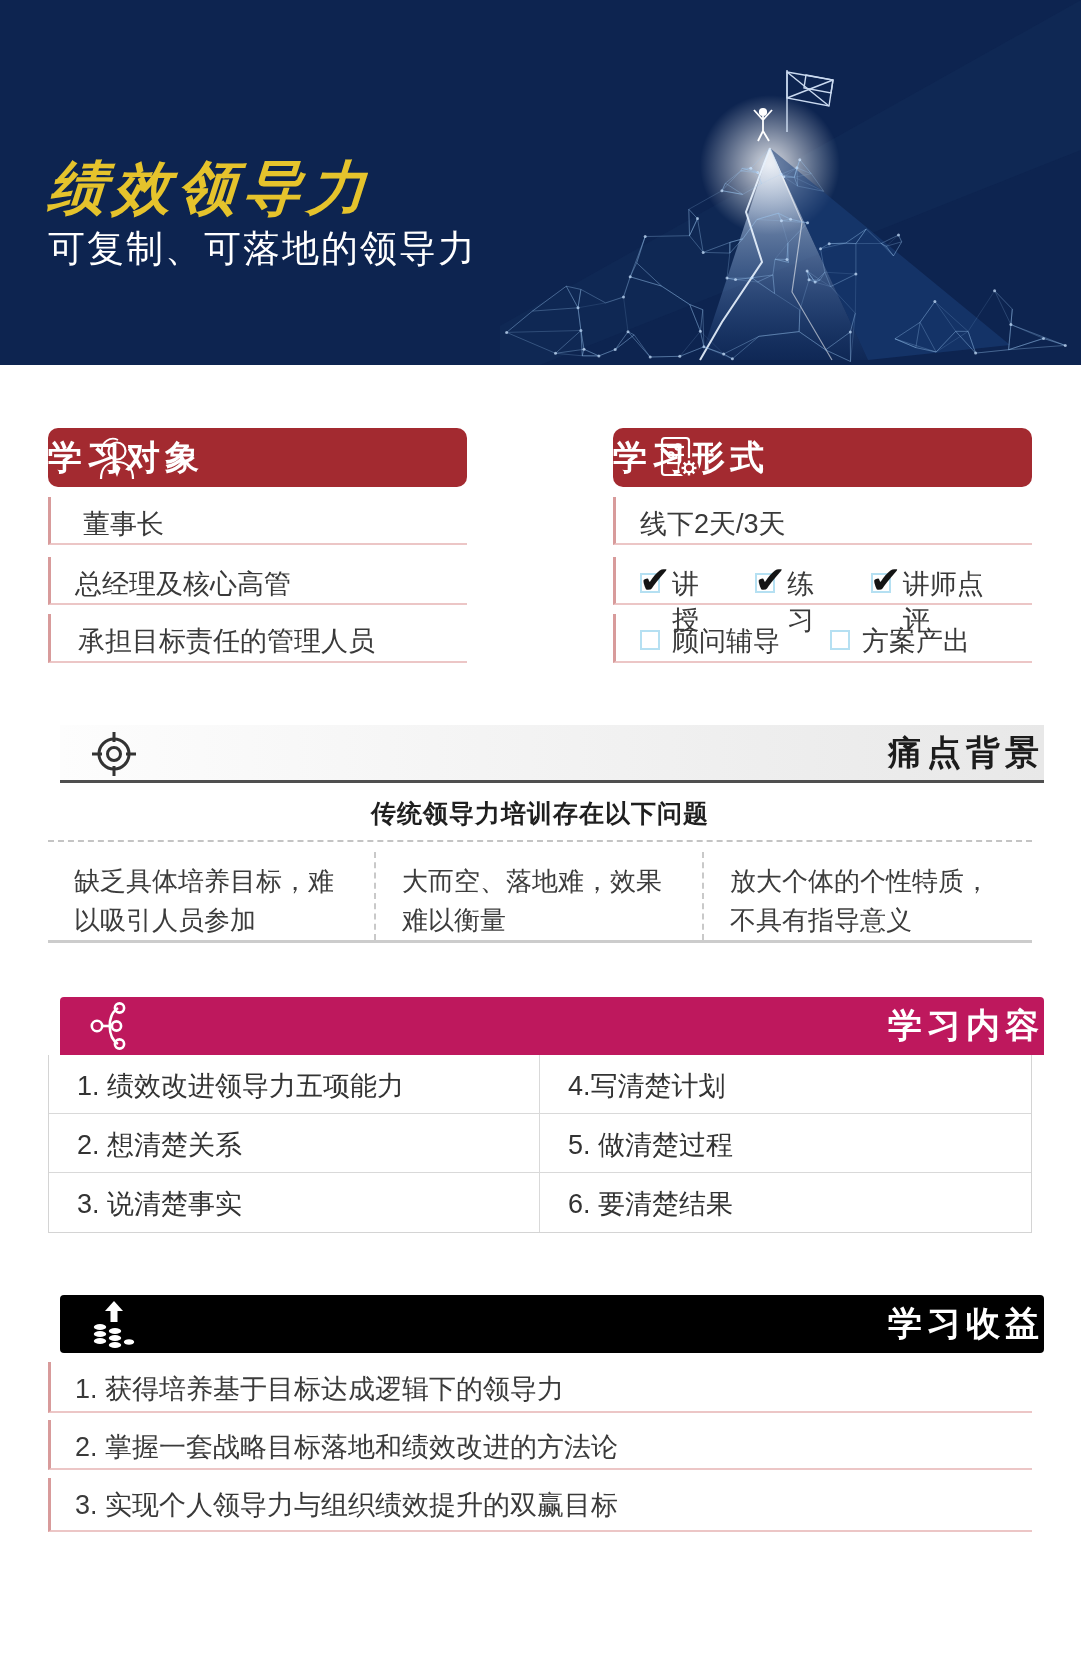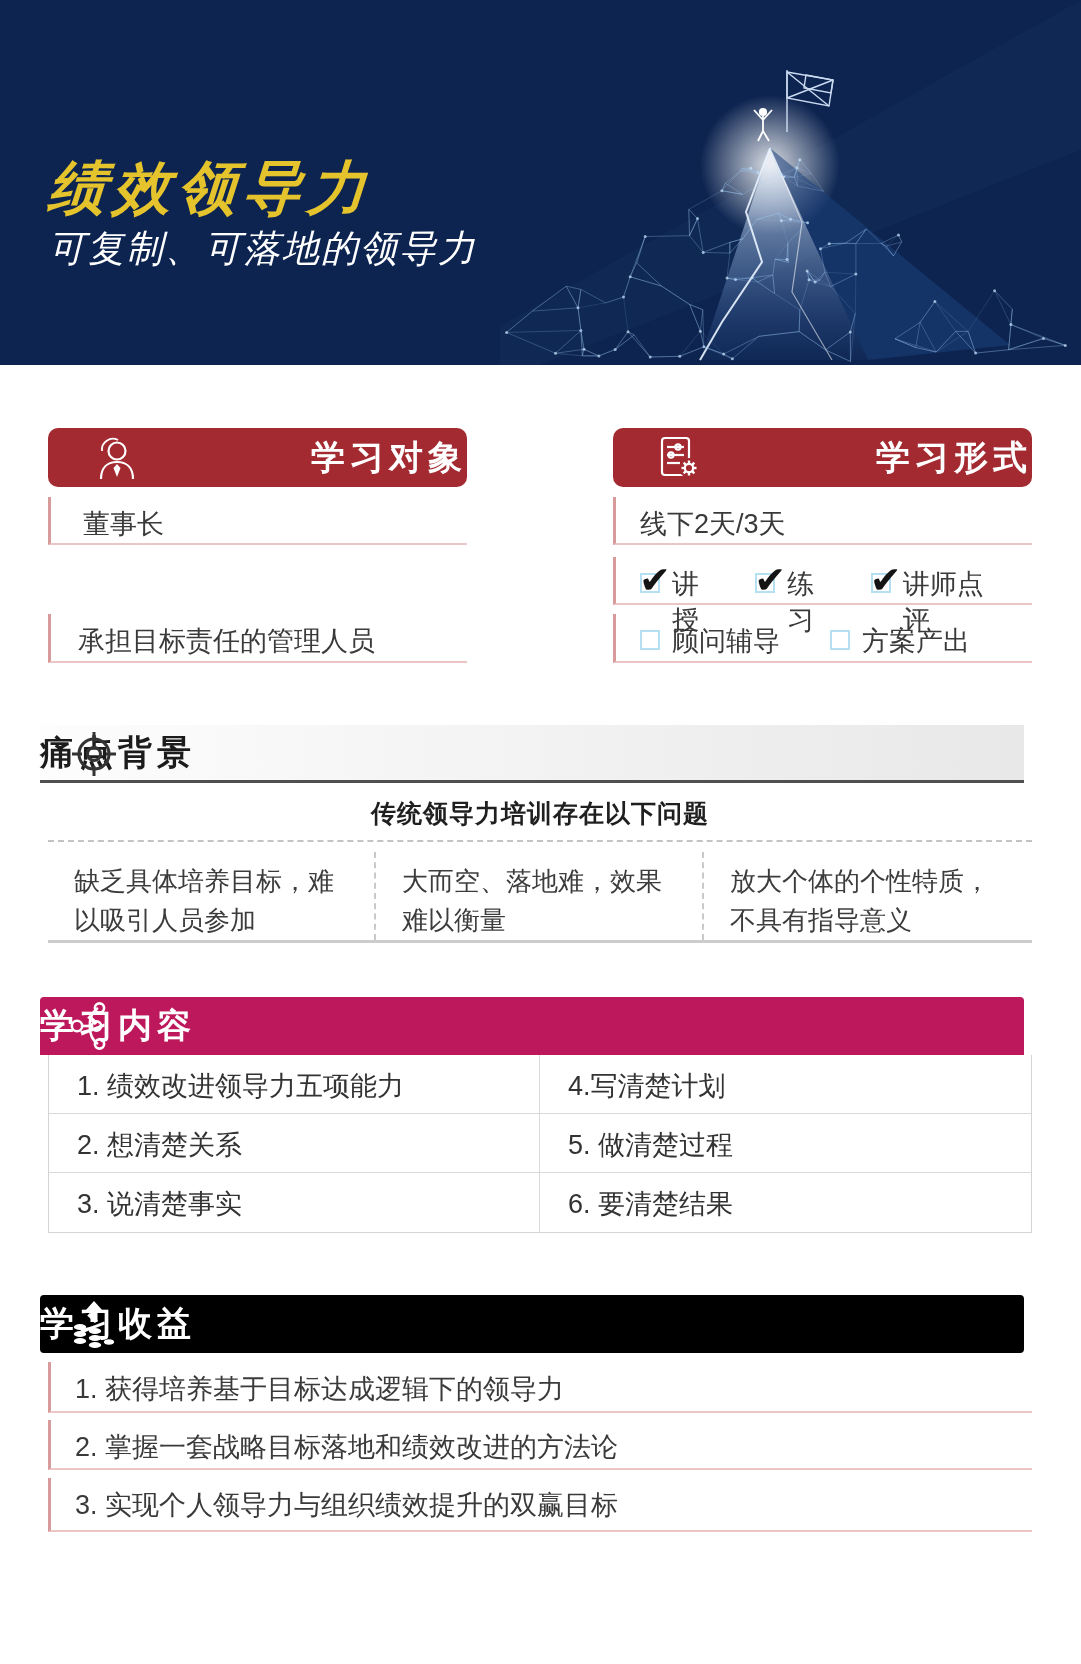--- a/index.html
+++ b/index.html
@@ -3,26 +3,26 @@
 <meta charset="utf-8">
 <style>
   * { margin:0; padding:0; box-sizing:border-box; }
   body { background:#ffffff; font-family:"Liberation Sans","DejaVu Sans",sans-serif; }
   .page { position:relative; width:1081px; height:1664px; background:#ffffff; overflow:hidden; }
 
   
   .hero { position:absolute; left:0; top:0; width:1081px; height:365px; background:#0d2450; overflow:hidden; }
   .hero-title { position:absolute; left:48px; top:150px; font-size:58px; font-weight:bold; font-style:italic;
     color:#e5c32c; letter-spacing:7px; transform:skewX(-4deg); }
-  .hero-sub { position:absolute; left:48px; top:224px; font-size:37px; color:#ffffff; letter-spacing:2px;font-style:italic; }
+  .hero-sub { position:absolute; left:48px; top:224px; font-size:37px; color:#ffffff; letter-spacing:2px; }
   .mesh { position:absolute; right:0; top:0; }
 
   
   .col-header { position:absolute; height:59px; width:419px; background:#a32a30; border-radius:10px;
-    display:flex; align-items:center; justify-content:flex-end; }
+    display:flex; align-items:center; justify-content:flex-start; }
   .col-header .htitle, .band .htitle { font-family:"Liberation Serif","DejaVu Serif",serif; font-weight:700;
     font-size:34px; letter-spacing:5px; color:#ffffff; }
   .col-header .hicon { position:absolute; left:42px; top:6px; }
   .hdr-audience { left:48px; top:428px; }
   .hdr-format  { left:613px; top:428px; }
 
   
   .lrow { position:absolute; border-left:3px solid #d89b9b; border-bottom:2px solid #ecc6c6;
     padding:9px 0 0 24px; font-size:27px; color:#3a3a3a; width:419px; }
   .a1 { left:48px; top:497px; height:48px;padding-left:32px; }
@@ -32,21 +32,21 @@
   .f2 { left:613px; top:557px; height:48px; display:flex; }
   .f3 { left:613px; top:614px; height:49px; display:flex; }
   .chk { display:flex; align-items:flex-start; margin-right:42px; }
   .f3 .chk { margin-right:50px; }
   .box { width:20px; height:20px; border:2px solid #b5e0f2; position:relative; flex:none; margin-top:7px; }
   .box.checked::after { content:"✔"; position:absolute; left:-3px; top:-17px; font-size:38px; color:#141414;
     font-family:"DejaVu Sans",sans-serif; }
   .chk .clabel { margin-left:12px; font-size:27px; color:#3a3a3a; }
 
   
-  .band { position:absolute; left:40px; width:984px; height:58px; display:flex; align-items:center; justify-content:flex-start; }
+  .band { position:absolute; left:60px; width:984px; height:58px; display:flex; align-items:center; justify-content:flex-end; }
   .pp-band { top:725px; background:linear-gradient(90deg,#fdfdfd 0%,#e8e8e8 100%); border-bottom:3px solid #4f4f4f; }
   .pp-band .htitle { color:#1c1c1c; }
   .band .hicon { position:absolute; left:28px; top:3px; }
   .pp-sub { position:absolute; left:48px; top:797px; width:984px; text-align:center; font-size:25px;
     font-weight:bold; color:#1f1f1f; letter-spacing:1px; }
   .pp-dotted { position:absolute; left:48px; top:840px; width:984px; border-top:2px dashed #c4c4c4; }
   .pp-cols { position:absolute; left:48px; top:852px; width:984px; height:88px; display:grid;
     grid-template-columns:1fr 1fr 1fr; }
   .pp-col { padding:10px 24px 0 26px; font-size:26px; color:#3c3c3c; line-height:1.5; }
   .pp-col.sep { border-right:2px dashed #c9c9c9; }
@@ -473,20 +473,21 @@
   <div class="col-header hdr-audience">
     <svg class="hicon" width="48" height="48" viewBox="0 0 48 48" fill="none" stroke="#ffffff" stroke-width="2.2">
       <path d="M12 17 A11 11 0 0 1 28 6" stroke-width="1.8"></path>
       <circle cx="27" cy="17" r="8.5"></circle>
       <path d="M11 45 C11 33 18 28 27 28 C36 28 43 33 43 45"></path>
       <polygon points="27,30 23.5,34 27,43 30.5,34" fill="#ffffff" stroke="none"></polygon>
     </svg>
     <div class="htitle">学习对象</div>
   </div>
   <div class="lrow a1">董事长</div>
+  <div class="lrow a2">总经理及核心高管</div>
   <div class="lrow a3">承担目标责任的管理人员</div>
 
   <div class="col-header hdr-format">
     <svg class="hicon" width="48" height="48" viewBox="0 0 48 48" fill="none" stroke="#ffffff" stroke-width="2.2">
       <rect x="7" y="4" width="27" height="37" rx="3"></rect>
       <line x1="12" y1="13" x2="29" y2="13"></line>
         <circle cx="23" cy="13" r="2.6"></circle>
       <line x1="12" y1="21" x2="29" y2="21"></line>
         <circle cx="16" cy="21" r="2.6"></circle>
       <line x1="12" y1="29" x2="25" y2="29"></line>

